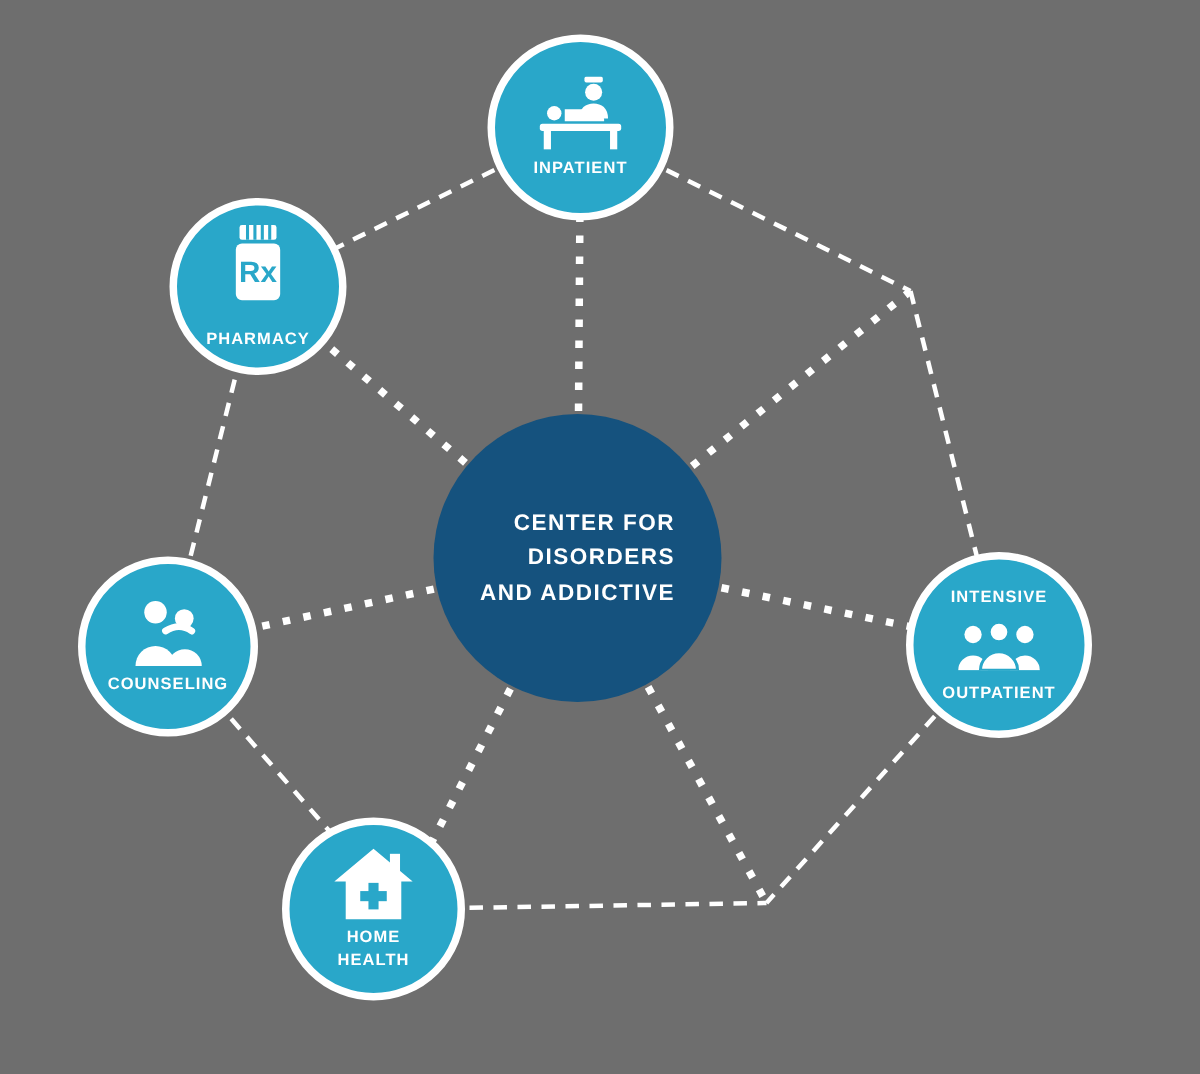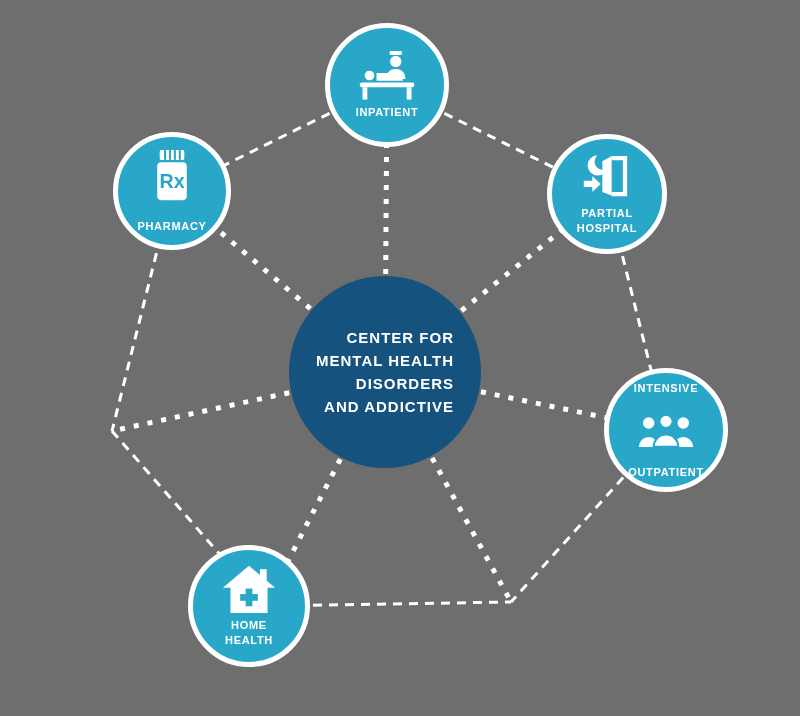--- a/index.html
+++ b/index.html
@@ -37,21 +37,21 @@
     border:none;
     text-align:right;
   }
   .hub-text{font-size:15px;font-weight:bold;letter-spacing:1px;line-height:1.55;text-transform:uppercase;}
   .lbl{
     font-size:11px;font-weight:bold;letter-spacing:.7px;line-height:1.3;
     text-transform:uppercase;
   }
   .n-inpatient{width:124px;height:124px;left:325px;top:23px;}
   .n-partial{width:120px;height:120px;left:547px;top:134px;}
-  .n-intensive{width:124px;height:124px;left:604px;top:368px;gap:18px;}
+  .n-intensive{width:124px;height:124px;left:604px;top:368px;gap:8px;}
   .n-residential{width:122px;height:122px;left:450px;top:541px;}
   .n-home{width:122px;height:122px;left:188px;top:545px;}
   .n-counseling{width:120px;height:120px;left:52px;top:371px;}
   .n-pharmacy{width:118px;height:118px;left:113px;top:132px;gap:17px;}
   .icon{flex:0 0 auto;display:block;}
 </style>
 </head>
 <body>
 
 <div class="diagram">
@@ -73,21 +73,20 @@
       <line x1="385" y1="372" x2="112" y2="431"></line>
       <line x1="385" y1="372" x2="666" y2="430"></line>
       <line x1="385" y1="372" x2="265" y2="606"></line>
       <line x1="385" y1="372" x2="511" y2="602"></line>
     </g>
   </svg>
 
   <div class="node hub">
     <div class="hub-text">
       <div>CENTER FOR</div>
-      <div>MENTAL HEALTH</div>
       <div>DISORDERS</div>
       <div>AND ADDICTIVE</div>
     </div>
   </div>
 
   <div class="node n-inpatient">
     <svg class="icon" width="56" height="49" viewBox="0 0 64 56">
       <g fill="#fff">
         <rect x="35" y="0" width="14" height="4.5" rx="1.5"></rect>
         <circle cx="42" cy="12" r="6.5"></circle>
@@ -95,35 +94,20 @@
         <circle cx="12" cy="28" r="5.5"></circle>
         <path d="M20 25 h22 a8 8 0 0 1 8 8 v1 H20 z"></path>
         <rect x="1" y="36" width="62" height="5.5" rx="2"></rect>
         <rect x="4" y="41.5" width="5.5" height="14"></rect>
         <rect x="54.5" y="41.5" width="5.5" height="14"></rect>
       </g>
     </svg>
     <div class="lbl">INPATIENT</div>
   </div>
 
-  <div class="node n-partial">
-    <svg class="icon" width="50" height="48" viewBox="0 0 64 62">
-      <circle cx="20" cy="16" r="13" fill="#fff"></circle>
-      <circle cx="27" cy="11" r="11" style="fill:var(--node)"></circle>
-      <g fill="#fff">
-        <path d="M38 4 h20 v52 h-20 v-5.5 h14.5 V9.5 H38 z"></path>
-        <path d="M38 4 l-12 6.5 v40 l12 4.5 z"></path>
-        <path d="M2 36 h11 v-6 l11 10 -11 10 v-6 H2 z"></path>
-      </g>
-    </svg>
-    <div class="lbl">
-      <div>PARTIAL</div>
-      <div>HOSPITAL</div>
-    </div>
-  </div>
 
   <div class="node n-intensive">
     <div class="lbl">INTENSIVE</div>
     <svg class="icon" width="56" height="34" viewBox="0 0 68 41">
       <g fill="#fff">
         <circle cx="13" cy="12" r="7"></circle>
         <circle cx="55" cy="12" r="7"></circle>
         <path d="M1 41 a12 12 0 0 1 24 0 z"></path>
         <path d="M43 41 a12 12 0 0 1 24 0 z"></path>
       </g>
@@ -146,20 +130,32 @@
         <rect x="28" y="28" width="8" height="21"></rect>
         <rect x="21.5" y="34.5" width="21" height="8"></rect>
       </g>
     </svg>
     <div class="lbl">
       <div>HOME</div>
       <div>HEALTH</div>
     </div>
   </div>
 
+  <div class="node n-counseling">
+    <svg class="icon" width="54" height="45" viewBox="0 0 64 54">
+      <g fill="#fff">
+        <circle cx="22" cy="11" r="9"></circle>
+        <circle cx="45" cy="16" r="7.5"></circle>
+        <path d="M6 54 a16 16 0 0 1 32 0 z"></path>
+        <path d="M32 54 a13.5 13.5 0 0 1 27 0 z"></path>
+      </g>
+      <path d="M30 26 q11 -7 21 0" fill="none" stroke="#fff" stroke-width="5.5" stroke-linecap="round"></path>
+    </svg>
+    <div class="lbl">COUNSELING</div>
+  </div>
 
   <div class="node n-pharmacy">
     <svg class="icon" width="46" height="53" viewBox="0 0 56 64">
       <g fill="#fff">
         <rect x="13" y="1" width="30" height="12" rx="2"></rect>
         <rect x="10" y="16" width="36" height="46" rx="5"></rect>
       </g>
       <g style="stroke:var(--node)" stroke-width="2.5">
         <line x1="19.5" y1="1" x2="19.5" y2="13"></line>
         <line x1="25.5" y1="1" x2="25.5" y2="13"></line>

